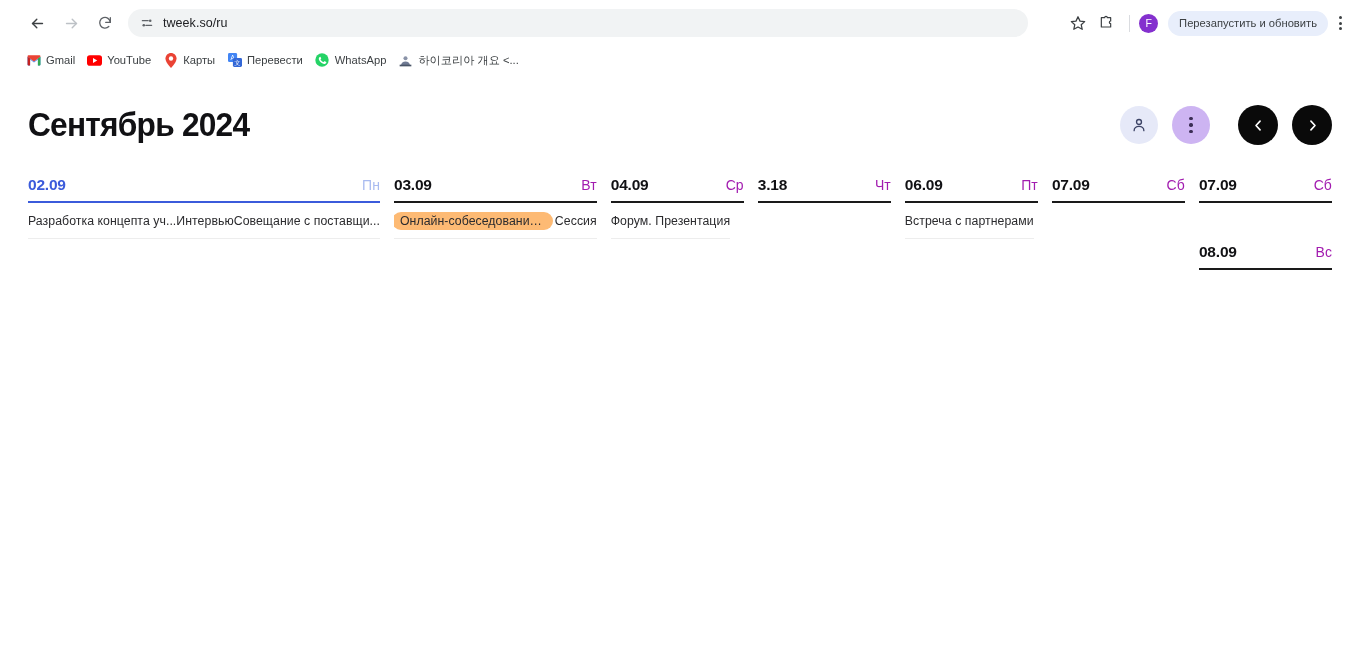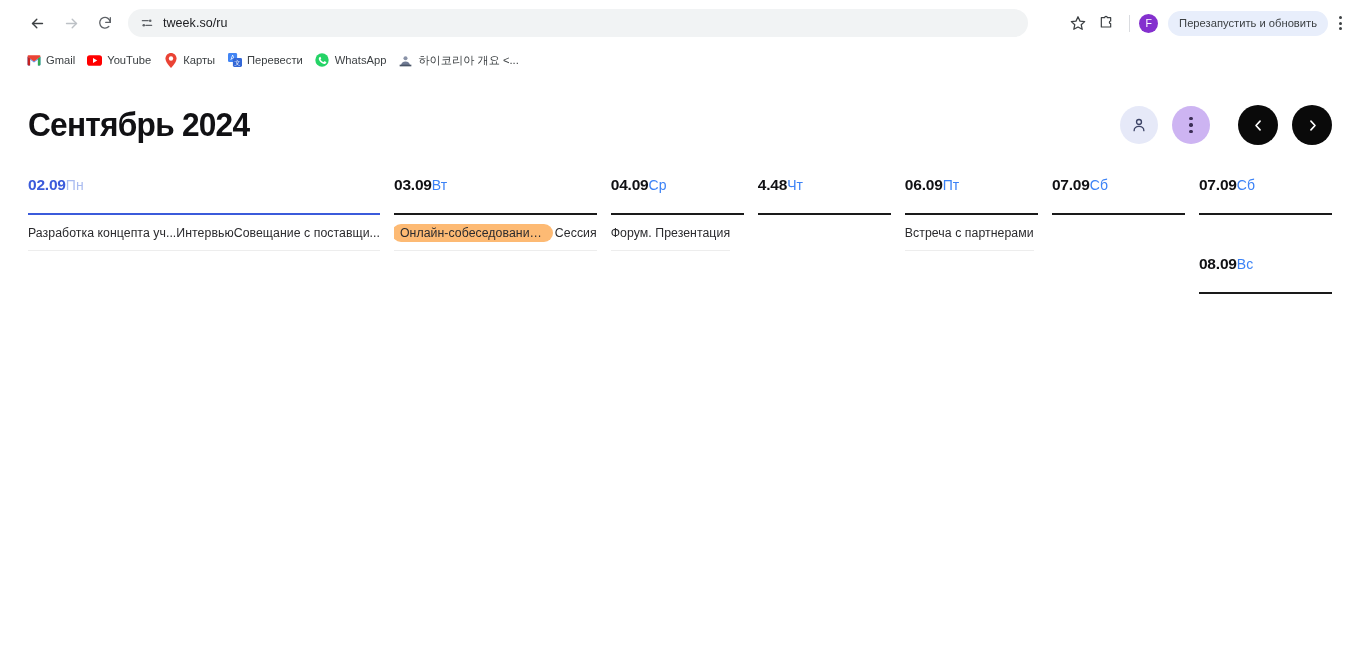--- a/index.html
+++ b/index.html
@@ -117,29 +117,29 @@
   
   .week-grid {
     display: grid;
     grid-template-columns: repeat(7, 1fr);
     column-gap: 14px;
     padding-top: 18px;
   }
   .day-col { display: flex; flex-direction: column; }
 
   .day-head {
-    display: flex; align-items: baseline; 
-    padding-bottom: 19px;
+    display: flex; align-items: baseline; justify-content: space-between;
+    padding-bottom: 7px;
   }
   .day-date {
     font-size: 15.5px; font-weight: 700; color: #111114;
     letter-spacing: -0.2px;
   }
   .day-name {
-    font-size: 14px; color: #3b82f6; font-weight: 400; letter-spacing: 0.1px;
+    font-size: 14px; color: #a21caf; font-weight: 400; letter-spacing: 0.1px;
   }
   .day-rule { height: 2px; background: #1a1a1a; width: 100%; }
 
   .day-col.today .day-date { color: #3b5bdb; }
   .day-col.today .day-name { color: #a9bbf0; }
   .day-col.today .day-rule { background: #3b5bdb; }
 
   .rows { display: flex; flex-direction: row; }
   .row {
     height: 36px; border-bottom: 1px solid #ededed;
@@ -382,21 +382,21 @@
         <div class="row"></div>
         <div class="row"></div>
         <div class="row"></div>
         <div class="row"></div>
         <div class="row"></div>
       </div>
     </div>
 
     <div class="day-col">
       <div class="day-head">
-        <span class="day-date">4.48</span>
+        <span class="day-date">3.18</span>
         <span class="day-name">Чт</span>
       </div>
       <div class="day-rule"></div>
       <div class="rows">
         <div class="row"></div>
         <div class="row"></div>
         <div class="row"></div>
         <div class="row"></div>
         <div class="row"></div>
         <div class="row"></div>

